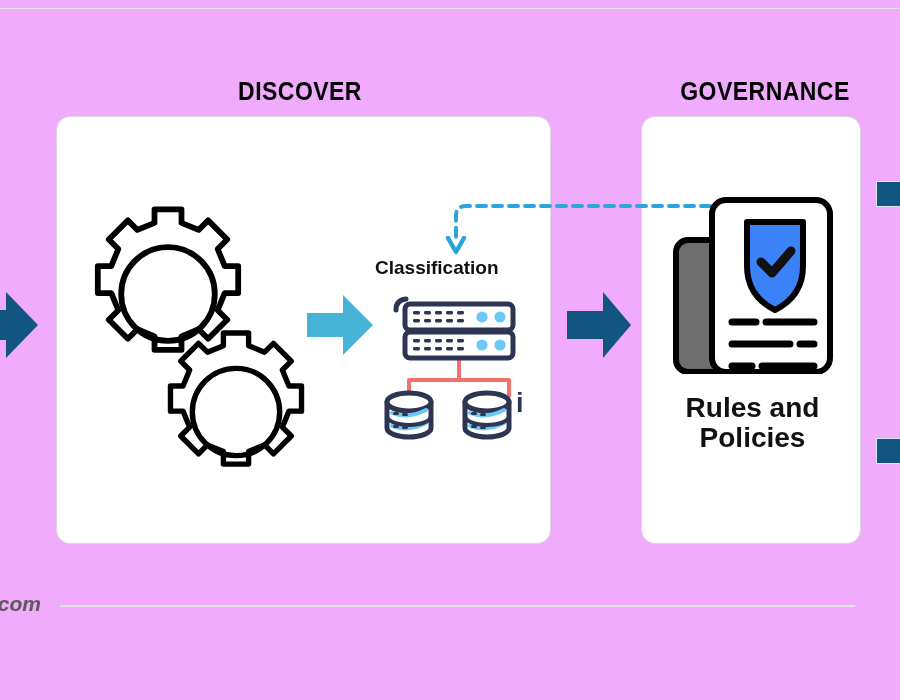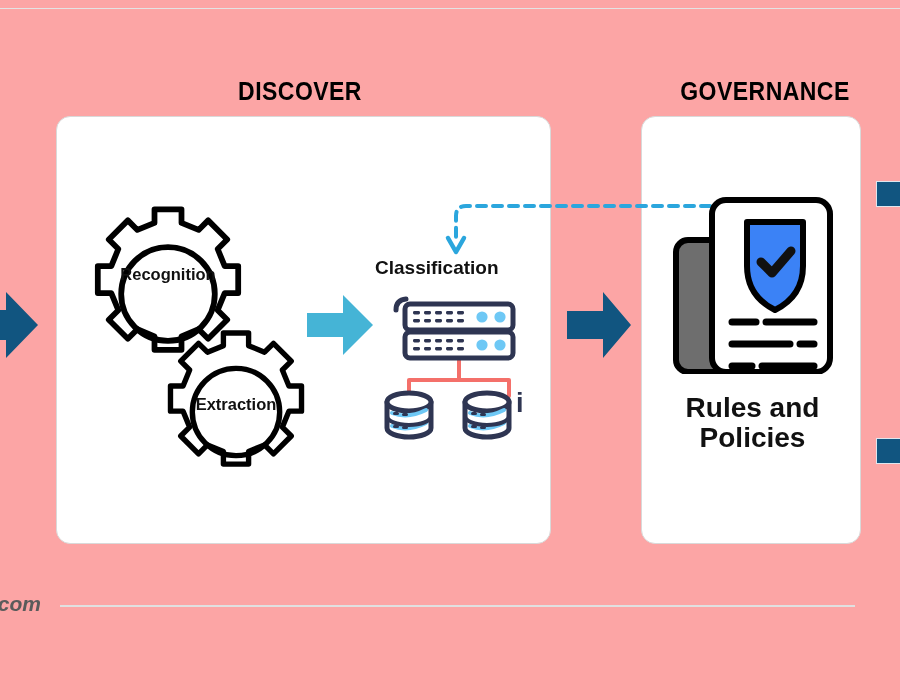--- a/index.html
+++ b/index.html
@@ -2,21 +2,21 @@
 <html><head>
 <meta charset="utf-8">
 <style>
   * { box-sizing: border-box; margin: 0; padding: 0; }
   html, body {
     width: 900px; height: 700px;
     background: #ffffff;
     font-family: "Liberation Sans", sans-serif;
     overflow: hidden;
   }
-  #canvas { position: relative; width: 900px; height: 700px; background: #fca5a5; }
+  #canvas { position: relative; width: 900px; height: 700px; background: #f0abfc; }
 
   .hrule-top {
     position: absolute; left: 0; top: 8px; width: 900px; height: 1px;
     background: #e3e3e3;
   }
 
   .section-title {
     position: absolute;
     font-family: "Liberation Sans", sans-serif;
     font-weight: 700;
@@ -123,29 +123,27 @@
   <svg class="arrow" id="arrow-left" viewBox="0 0 70 74">
     <path d="M0 22 L36 22 L36 4 L68 37 L36 70 L36 52 L0 52 Z" fill="#115580"></path>
   </svg>
 
   <svg id="gear-recognition" viewBox="0 0 100 100">
     <g fill="none" stroke="#000" stroke-width="3.2" stroke-linejoin="round" stroke-linecap="round">
       <path d="M42.5 3 h15 v7.5 l9.5 3.9 l5.3-5.3 l10.6 10.6 l-5.3 5.3 l3.9 9.5 h7.5 v15 h-7.5 l-3.9 9.5 l5.3 5.3 l-10.6 10.6 l-5.3-5.3 l-9.5 3.9 v7.5 h-15 v-7.5 l-9.5-3.9 l-5.3 5.3 l-10.6-10.6 l5.3-5.3 l-3.9-9.5 h-7.5 v-15 h7.5 l3.9-9.5 l-5.3-5.3 l10.6-10.6 l5.3 5.3 l9.5-3.9 z"></path>
       <circle cx="50" cy="50" r="26"></circle>
     </g>
   </svg>
-  <div class="gear-label" id="label-recognition">Recognition</div>
 
   <svg id="gear-extraction" viewBox="0 0 100 100">
     <g fill="none" stroke="#000" stroke-width="3.2" stroke-linejoin="round" stroke-linecap="round">
       <path d="M42.5 3 h15 v7.5 l9.5 3.9 l5.3-5.3 l10.6 10.6 l-5.3 5.3 l3.9 9.5 h7.5 v15 h-7.5 l-3.9 9.5 l5.3 5.3 l-10.6 10.6 l-5.3-5.3 l-9.5 3.9 v7.5 h-15 v-7.5 l-9.5-3.9 l-5.3 5.3 l-10.6-10.6 l5.3-5.3 l-3.9-9.5 h-7.5 v-15 h7.5 l3.9-9.5 l-5.3-5.3 l10.6-10.6 l5.3 5.3 l9.5-3.9 z"></path>
       <circle cx="50" cy="50" r="26"></circle>
     </g>
   </svg>
-  <div class="gear-label" id="label-extraction">Extraction</div>
 
   <svg class="arrow" id="arrow-mid" viewBox="0 0 70 66">
     <path d="M2 21 L38 21 L38 3 L68 33 L38 63 L38 45 L2 45 Z" fill="#45b4d6"></path>
   </svg>
 
   <div id="label-classification">Classification</div>
 
   <svg id="dashed-flow" viewBox="0 0 320 62">
     <path d="M318 8 L26 8 Q16 8 16 18 L16 44" fill="none" stroke="#2ba6dd" stroke-width="4" stroke-dasharray="9 7" stroke-linecap="round"></path>
     <path d="M8 40 L16 54 L24 40" fill="none" stroke="#2ba6dd" stroke-width="4.5" stroke-linecap="round" stroke-linejoin="round"></path>

